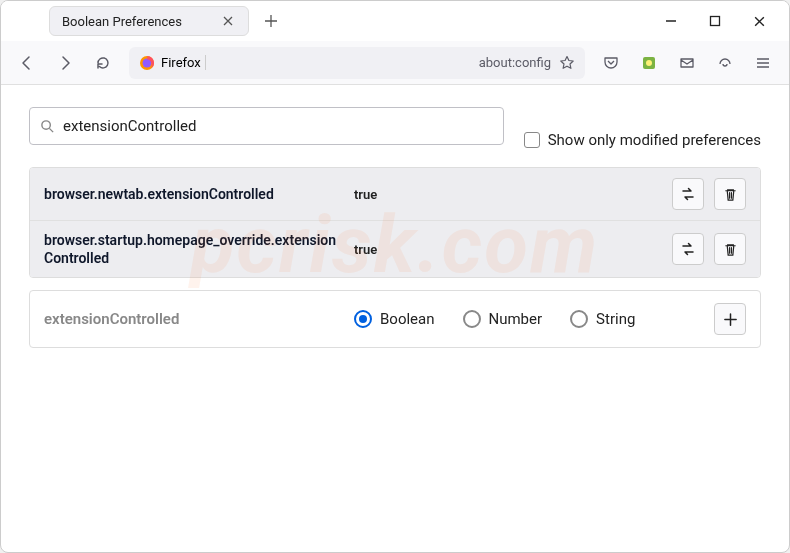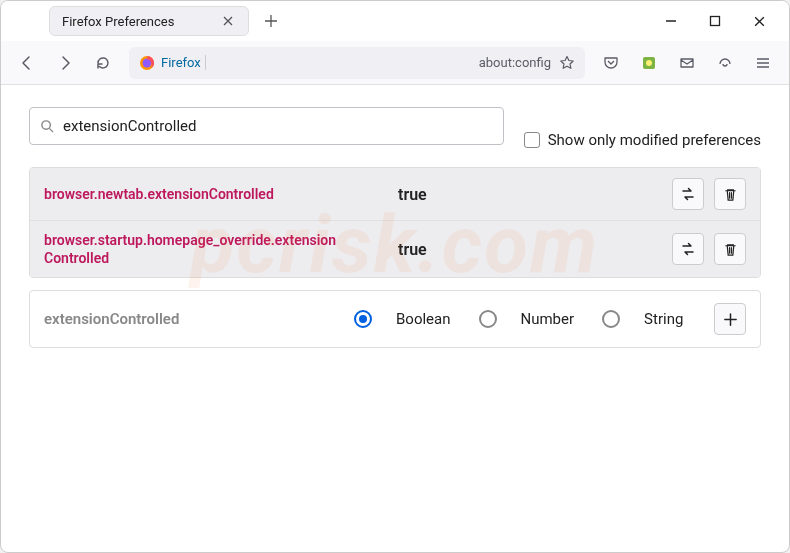--- a/index.html
+++ b/index.html
@@ -15,64 +15,64 @@
 .new-tab { width: 28px; height: 28px; display: flex; align-items: center; justify-content: center; cursor: pointer; color: #555; margin-left: 8px; }
 .window-controls { margin-left: auto; display: flex; gap: 24px; padding-right: 12px; }
 .win-btn { width: 20px; height: 20px; display: flex; align-items: center; justify-content: center; cursor: pointer; color: #222; }
 
 
 .toolbar { height: 44px; background: #f9f9fb; display: flex; align-items: center; padding: 0 10px; gap: 6px; border-bottom: 1px solid #e0e0e0; }
 .toolbar-btn { width: 32px; height: 32px; display: flex; align-items: center; justify-content: center; cursor: pointer; color: #5b5b66; border-radius: 4px; }
 .urlbar { flex: 1; background: #f0f0f4; border-radius: 6px; height: 32px; display: flex; align-items: center; padding: 0 10px; gap: 8px; margin: 0 4px; }
 .identity-box { display: flex; align-items: center; gap: 6px; }
 .fx-logo { width: 16px; height: 16px; }
-.identity-label { font-size: 13px; color: #0369a1; padding-right: 4px; border-right: 1px solid #ccc; }
+.identity-label { font-size: 13px; color: #000000; padding-right: 4px; border-right: 1px solid #ccc; }
 .url-text { font-size: 13px; color: #5b5b66; flex: 1; text-align: right; }
 .star-btn { color: #5b5b66; cursor: pointer; }
 .toolbar-right { display: flex; gap: 6px; }
 
 
 .content { padding: 18px 28px; position: relative; }
 .search-row { display: flex; align-items: center; gap: 20px; margin-bottom: 18px; }
 .search-box { flex: 1; border: 1px solid #c0c0c6; border-radius: 4px; height: 38px; display: flex; align-items: center; padding: 0 10px; gap: 8px; background: #fff; }
 .search-icon { color: #888; }
 .search-input { border: none; outline: none; font-size: 15px; flex: 1; color: #222; background: transparent; }
 .checkbox-label { display: flex; align-items: center; gap: 8px; font-size: 15px; color: #222; cursor: pointer; margin-top: 28px; }
 .checkbox { width: 16px; height: 16px; border: 1px solid #888; border-radius: 3px; background: #fff; }
 
 .prefs-table { border: 1px solid #ddd; border-radius: 4px; overflow: hidden; }
 .pref-row { display: flex; align-items: center; padding: 10px 14px; gap: 10px; min-height: 44px; }
 .pref-row.modified { background: #ededf0; }
 .pref-row.modified + .pref-row.modified { border-top: 1px solid #e0e0e0; }
-.pref-name { font-size: 14px; font-weight: 600; color: #be185d; width: 300px; word-break: break-word; line-height: 1.3; }
-.pref-value { font-size: 16px; font-weight: 600; color: #222; flex: 1; margin-left: 44px; }
+.pref-name { font-size: 14px; font-weight: 600; color: #0f172a; width: 300px; word-break: break-word; line-height: 1.3; }
+.pref-value { font-size: 13px; font-weight: 600; color: #222; flex: 1; }
 .pref-btn { width: 32px; height: 32px; border: 1px solid #ccc; background: #f9f9fb; border-radius: 4px; display: flex; align-items: center; justify-content: center; cursor: pointer; color: #222; }
 
 .new-pref-row { display: flex; align-items: center; padding: 12px 14px; gap: 10px; border: 1px solid #ddd; border-radius: 4px; margin-top: 12px; }
 .new-pref-name { font-size: 15px; font-weight: 600; color: #888; width: 300px; }
 .radio-group { display: flex; gap: 28px; flex: 1; }
-.radio-opt { display: flex; align-items: center; gap: 24px; cursor: pointer; }
+.radio-opt { display: flex; align-items: center; gap: 8px; cursor: pointer; }
 .radio { width: 18px; height: 18px; border: 2px solid #888; border-radius: 50%; display: flex; align-items: center; justify-content: center; }
 .radio.selected { border-color: #0060df; }
 .radio.selected::after { content: ''; width: 8px; height: 8px; background: #0060df; border-radius: 50%; }
 .radio-label { font-size: 15px; color: #222; }
 
 
 .watermark { position: absolute; top: 50%; left: 50%; transform: translate(-50%, -30%); font-size: 80px; font-weight: 700; font-style: italic; color: rgba(255, 100, 20, 0.08); pointer-events: none; white-space: nowrap; letter-spacing: 2px; }
 
 svg { display: block; }
 </style>
 </head>
 <body>
 
 <div class="window-frame">
 
   <div class="titlebar">
     <div class="tab">
-      <span class="tab-title">Firefox Preferences</span>
+      <span class="tab-title">Boolean Preferences</span>
       <span class="tab-close">
         <svg width="12" height="12" viewBox="0 0 12 12">
             <path d="M2 2 L10 10 M10 2 L2 10" stroke="currentColor" stroke-width="1.3" fill="none"></path>
           </svg>
       </span>
     </div>
     <div class="new-tab">
       <svg width="14" height="14" viewBox="0 0 14 14">
           <path d="M7 1 V13 M1 7 H13" stroke="currentColor" stroke-width="1.3" fill="none"></path>
         </svg>

